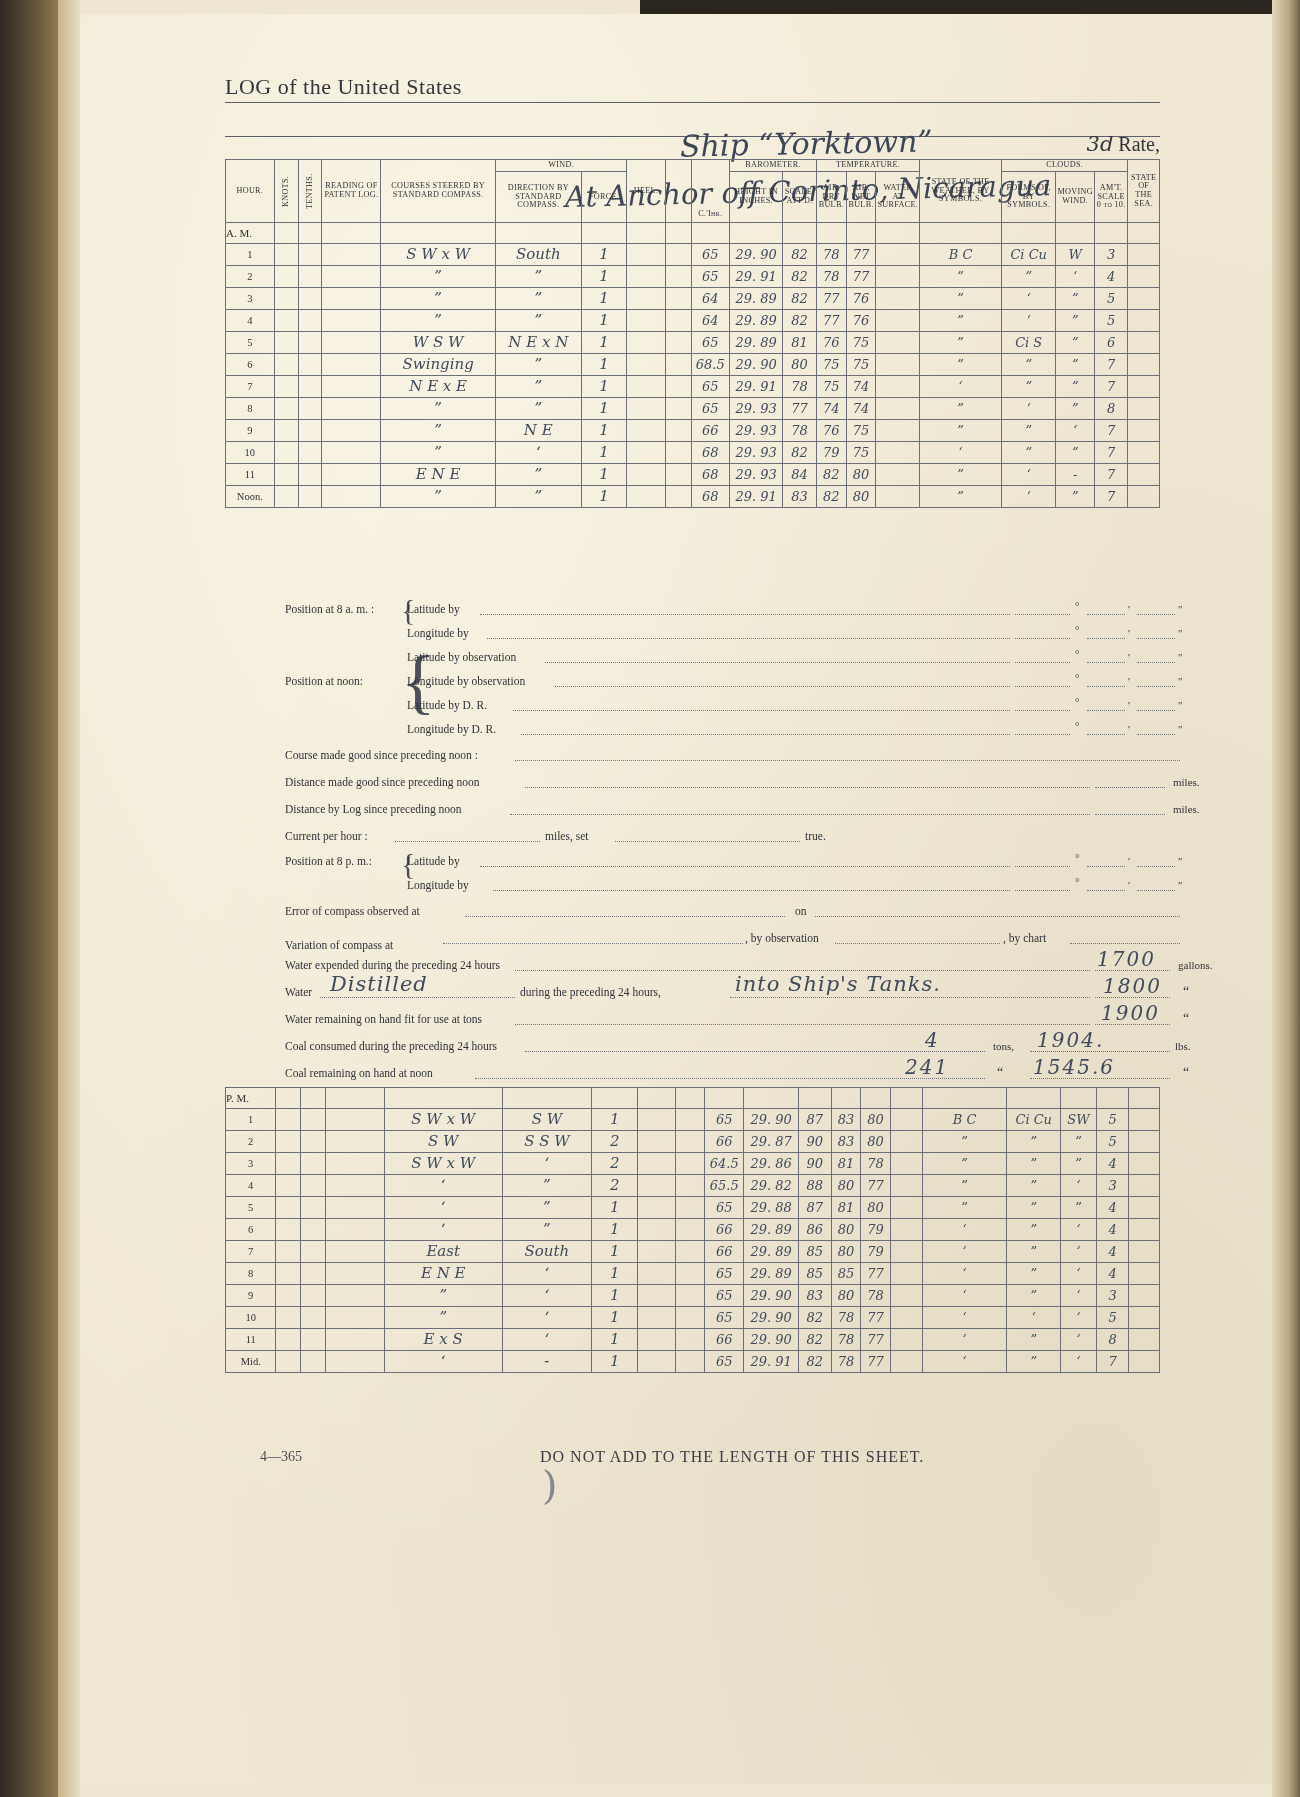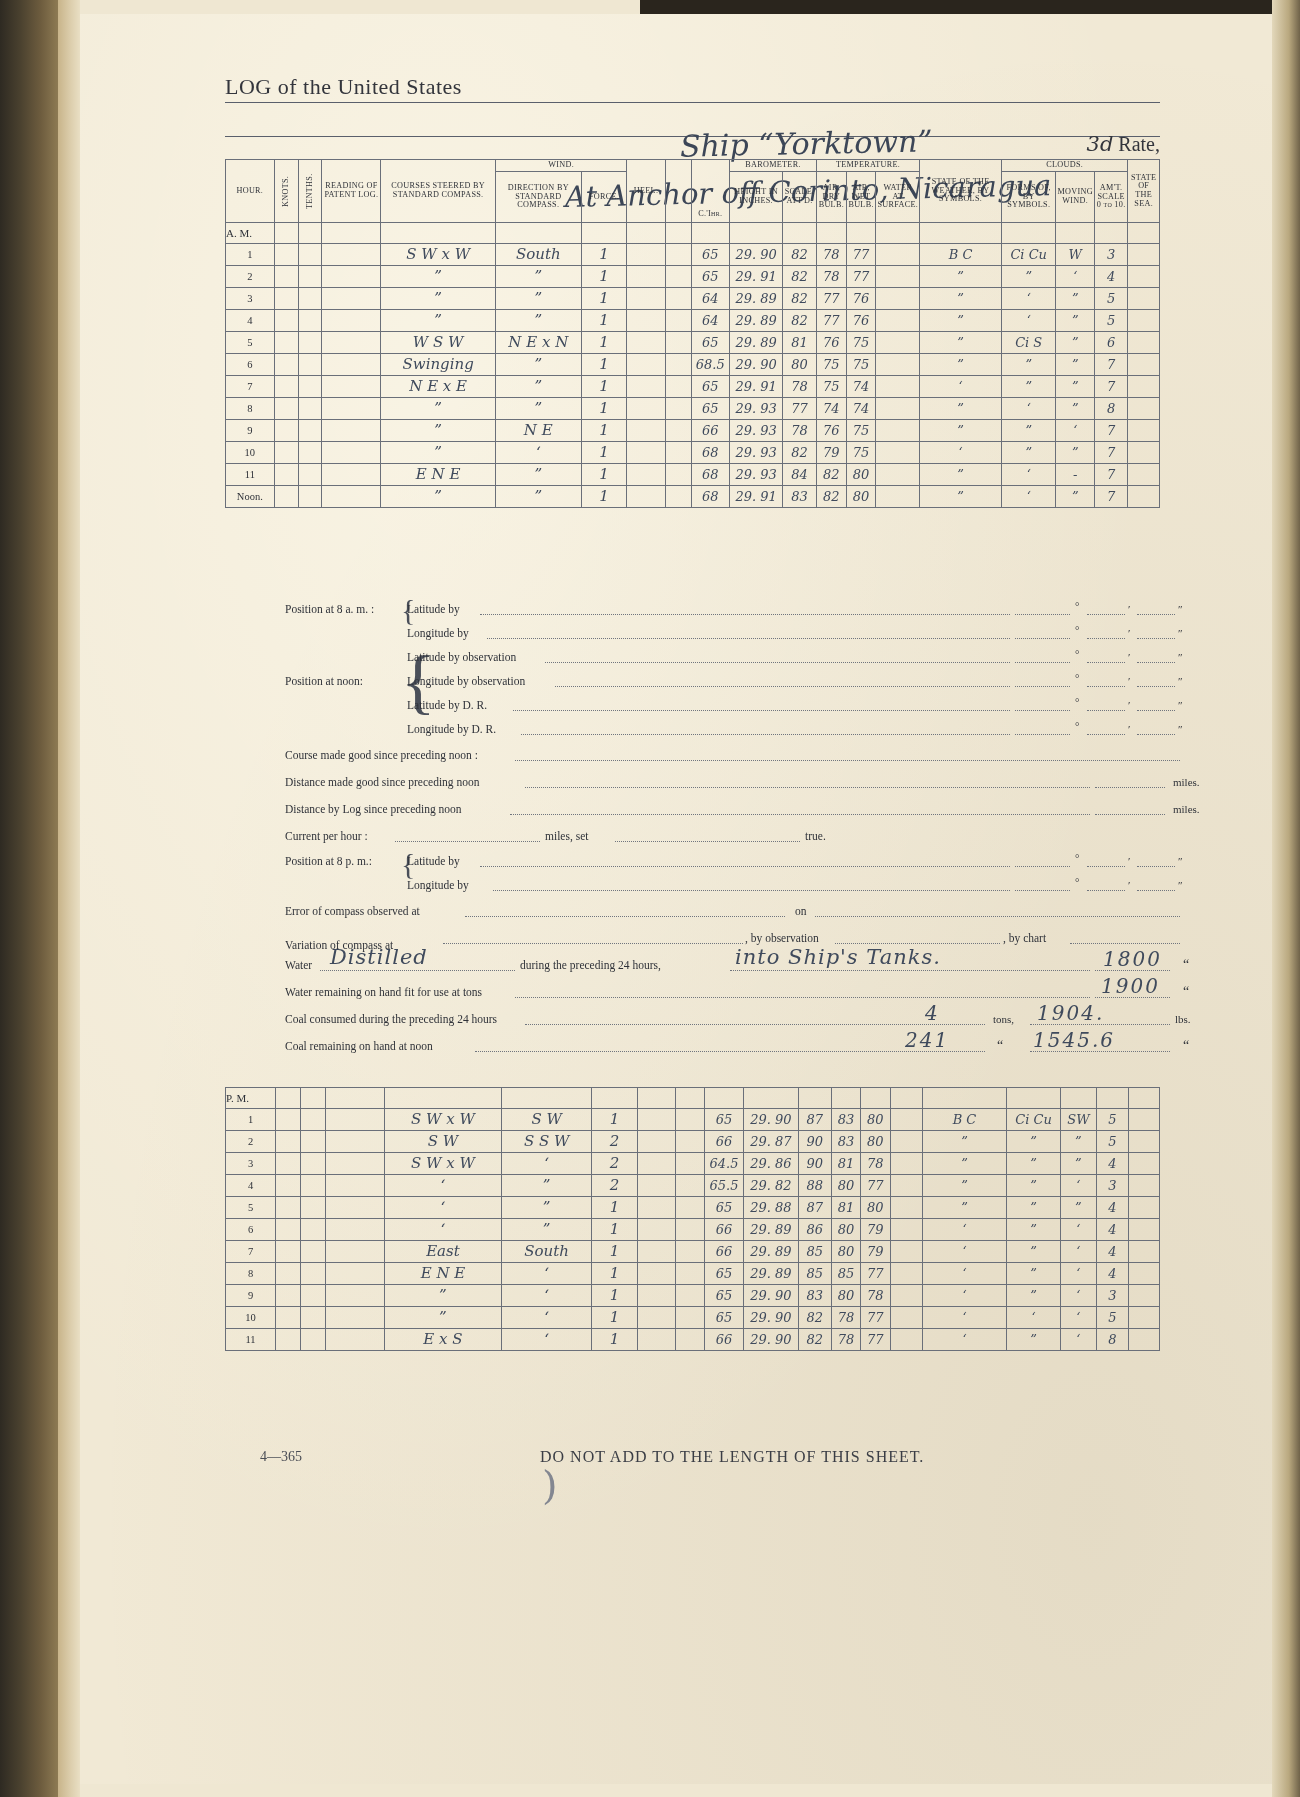--- a/index.html
+++ b/index.html
@@ -557,20 +557,27 @@
       <div class="frow" style="height:27px">
         <span class="lbl" style="left:60px;top:6px;margin-top:7px;">Variation of compass at</span>
         <span class="dots" style="left:218px;top:4px;width:300px;"></span>
         <span class="lbl" style="left:520px;top:6px;">, by observation</span>
         <span class="dots" style="left:610px;top:4px;width:165px;"></span>
         <span class="lbl" style="left:778px;top:6px;">, by chart</span>
         <span class="dots" style="left:845px;top:4px;width:110px;"></span>
       </div>
 
       <div class="frow" style="height:27px">
+        <span class="lbl" style="left:60px;top:6px;">Water expended during the preceding 24 hours</span>
+        <span class="dots" style="left:290px;top:4px;width:575px;"></span>
+        <span class="dots" style="left:870px;top:4px;width:75px;"></span>
+        <span class="val" style="left:872px;top:-6px;font-size:20px;">1700</span>
+        <span class="units" style="left:953px;top:6px;">gallons.</span>
+      </div>
+      <div class="frow" style="height:27px">
         <span class="lbl" style="left:60px;top:6px;">Water</span>
         <span class="val" style="left:105px;top:-8px;font-size:21px;letter-spacing:1px;">Distilled</span>
         <span class="dots" style="left:95px;top:4px;width:195px;"></span>
         <span class="lbl" style="left:295px;top:6px;">during the preceding 24 hours,</span>
         <span class="val" style="left:510px;top:-8px;font-size:21px;letter-spacing:1px;">into Ship's Tanks.</span>
         <span class="dots" style="left:505px;top:4px;width:360px;"></span>
         <span class="dots" style="left:870px;top:4px;width:75px;"></span>
         <span class="val" style="left:878px;top:-6px;font-size:20px;">1800</span>
         <span class="units" style="left:958px;top:4px;font-size:14px;">“</span>
       </div>
@@ -882,20 +889,42 @@
             <td class="hw sm">82</td>
             <td class="hw sm">78</td>
             <td class="hw sm">77</td>
             <td></td>
             <td class="hw sm">‘</td>
             <td class="hw sm">”</td>
             <td class="hw sm">‘</td>
             <td class="hw sm">8</td>
             <td></td>
           </tr>
+          <tr class="hrow">
+            <td class="hourcell">Mid.</td>
+            <td></td>
+            <td></td>
+            <td></td>
+            <td class="hw">‘</td>
+            <td class="hw">-</td>
+            <td class="hw">1</td>
+            <td></td>
+            <td></td>
+            <td class="hw sm">65</td>
+            <td class="hw sm">29. 91</td>
+            <td class="hw sm">82</td>
+            <td class="hw sm">78</td>
+            <td class="hw sm">77</td>
+            <td></td>
+            <td class="hw sm">‘</td>
+            <td class="hw sm">”</td>
+            <td class="hw sm">‘</td>
+            <td class="hw sm">7</td>
+            <td></td>
+          </tr>
         </tbody>
     </table>
 
     <div class="formno">4—365</div>
     <div class="footnote">DO NOT ADD TO THE LENGTH OF THIS SHEET.</div>
     <div class="curl">)</div>
   </div>
 
   <div class="rightedge"></div>
 </div>

